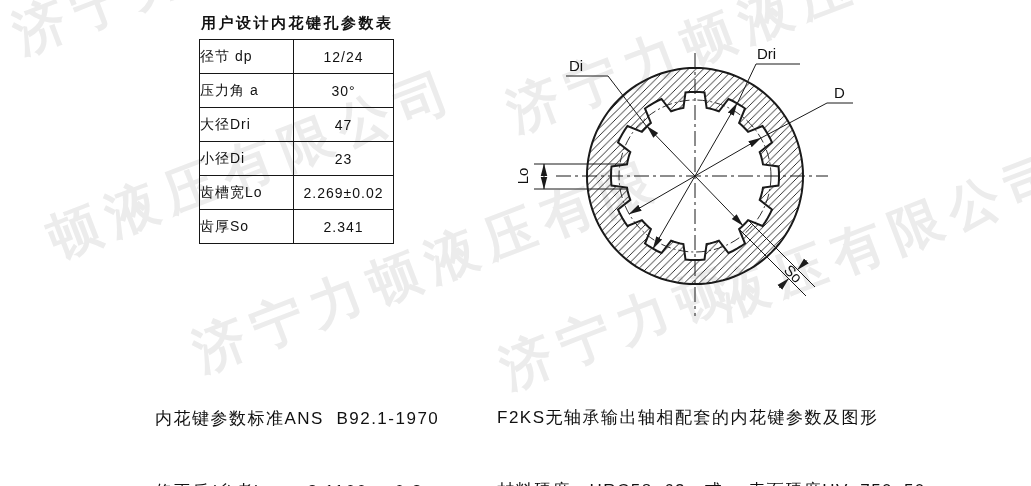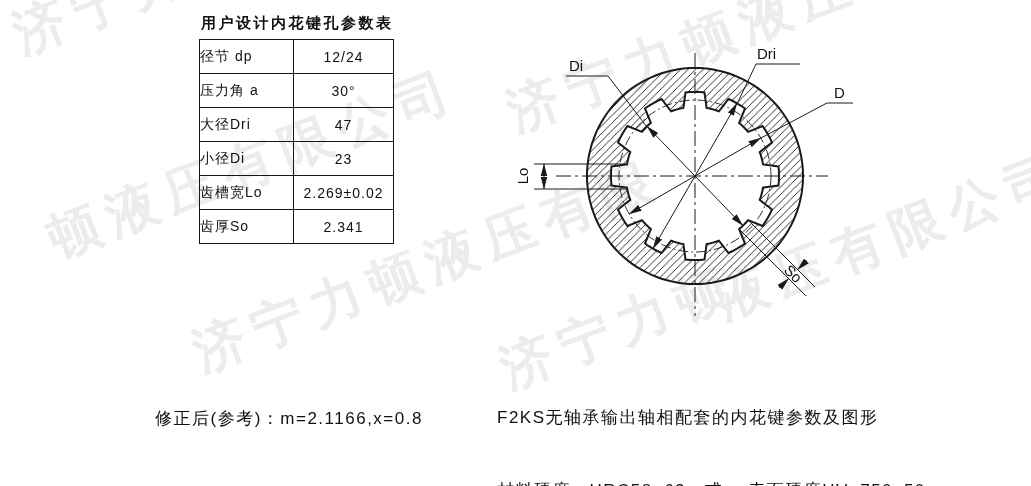--- a/index.html
+++ b/index.html
@@ -117,20 +117,21 @@
   <text class="dimtxt" transform="translate(528,176) rotate(-90)" text-anchor="middle">Lo</text>
 
   <line x1="748" y1="220" x2="815" y2="287" stroke="#1a1a1a" stroke-width="1"></line>
   <line x1="739" y1="229" x2="806" y2="296" stroke="#1a1a1a" stroke-width="1"></line>
   <line x1="806.8" y1="260.4" x2="797.6" y2="269.6" stroke="#1a1a1a" stroke-width="1" marker-end="url(#arr)"></line>
   <line x1="779.4" y1="287.8" x2="788.6" y2="278.6" stroke="#1a1a1a" stroke-width="1" marker-end="url(#arr)"></line>
   <text class="dimtxt" transform="translate(793,274) rotate(45)" text-anchor="middle" dy="5">So</text>
 </svg>
 
 <div class="notes notes-left">
+  <div>内花键参数标准ANS  B92.1-1970</div>
   <div>修正后(参考)：m=2.1166,x=0.8</div>
 </div>
 
 <div class="notes notes-right">
   <div>F2KS无轴承输出轴相配套的内花键参数及图形</div>
   <div>材料硬度：HRC58~62   或    表面硬度HV=750±50</div>
   
 </div>
 
 </body></html>

